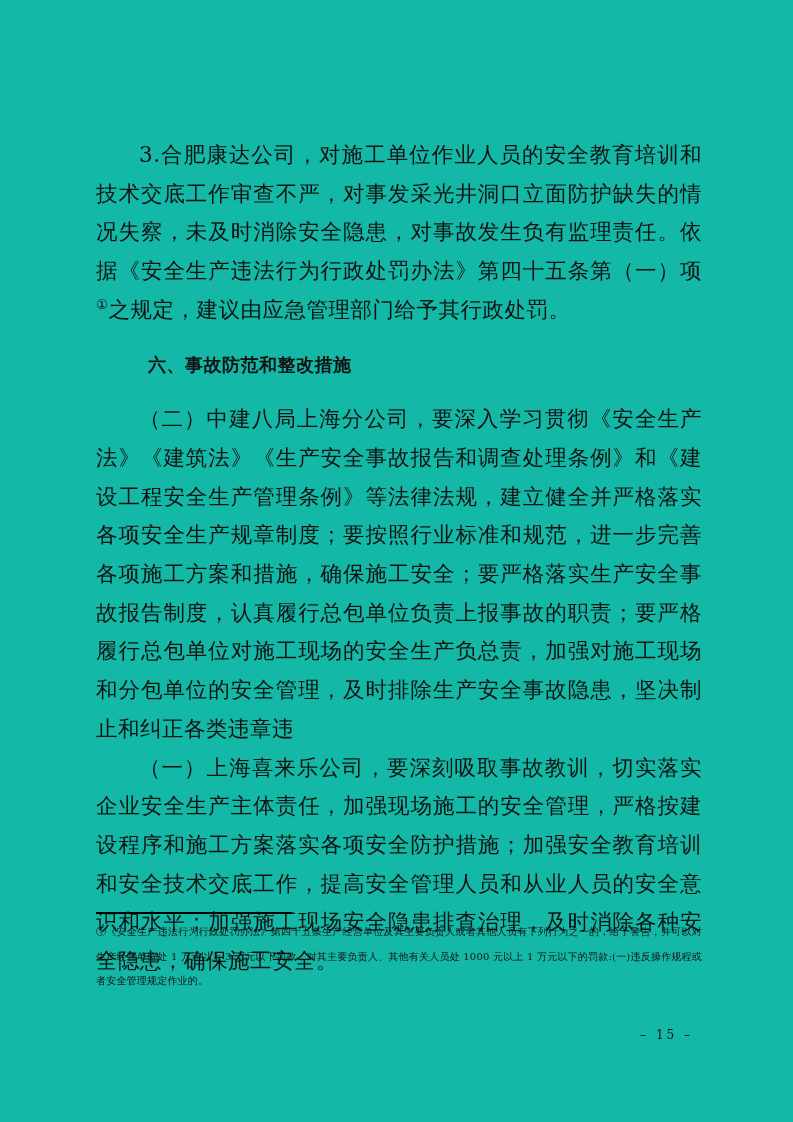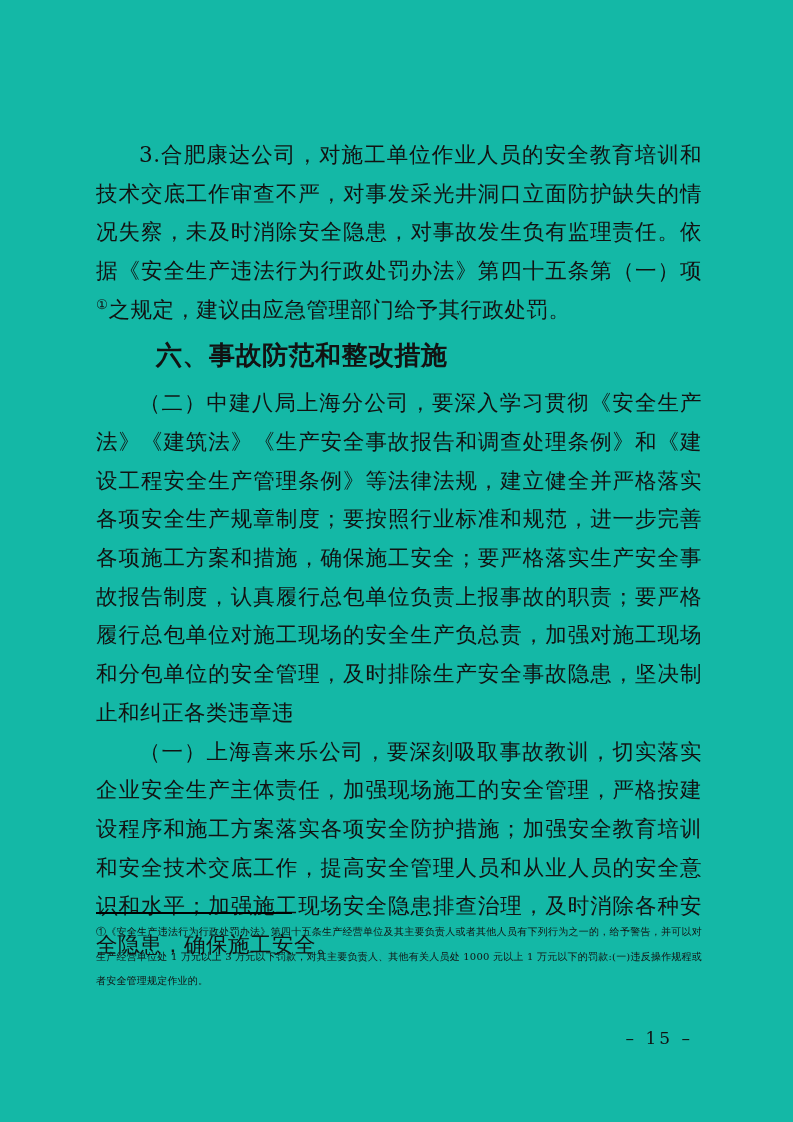--- a/index.html
+++ b/index.html
@@ -24,26 +24,26 @@
   }
   .body-para {
     margin: 0;
     font-size: 21.5px;
     line-height: 38.7px;
     text-align: justify;
     text-indent: 2em;
     letter-spacing: 0.5px;
   }
   .section-heading {
-    margin: 8px;
-    font-size: 26px;
+    margin: 16px;
+    font-size: 18px;
     line-height: 38.7px;
     font-weight: bold;
     text-indent: 2em;
-    font-family: Liberation Mono, monospace;
+    font-family: Liberation Sans, sans-serif;
     letter-spacing: 0.5px;
   }
   .fn-sup {
     font-size: 0.62em;
     vertical-align: super;
     line-height: 0;
   }
   .footnote {
     position: absolute;
     left: 96px;
@@ -60,21 +60,21 @@
     margin: 0;
     font-size: 10px;
     line-height: 24.5px;
     text-align: justify;
     letter-spacing: 0.2px;
   }
   .page-number {
     position: absolute;
     top: 1028px;
     right: 100px;
-    font-size: 17px;
+    font-size: 12px;
     letter-spacing: 3px;
     color: #111;
   }
 </style>
 </head>
 <body>
 
 <div class="page">
 
   <div class="content">

